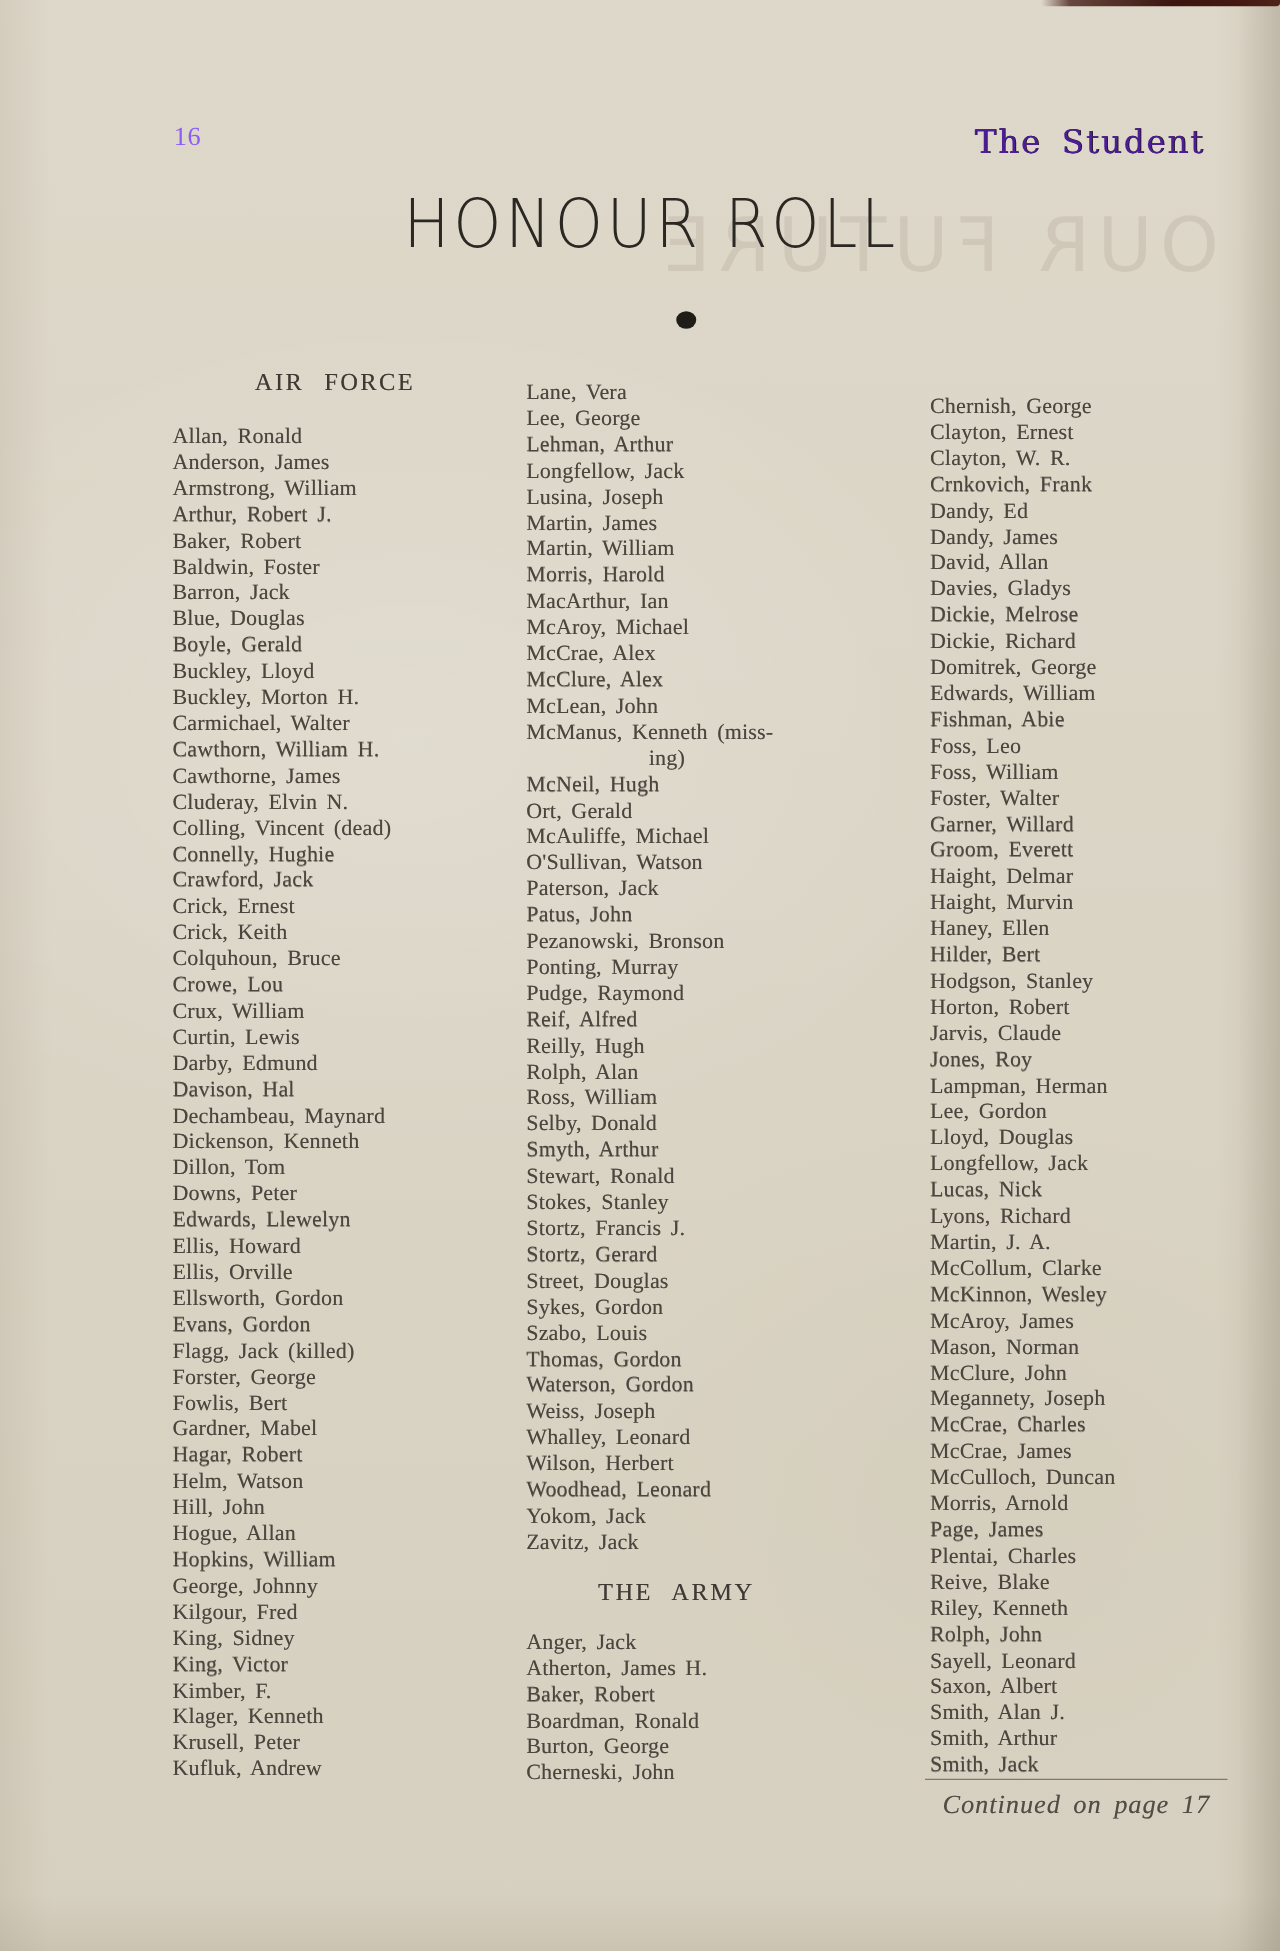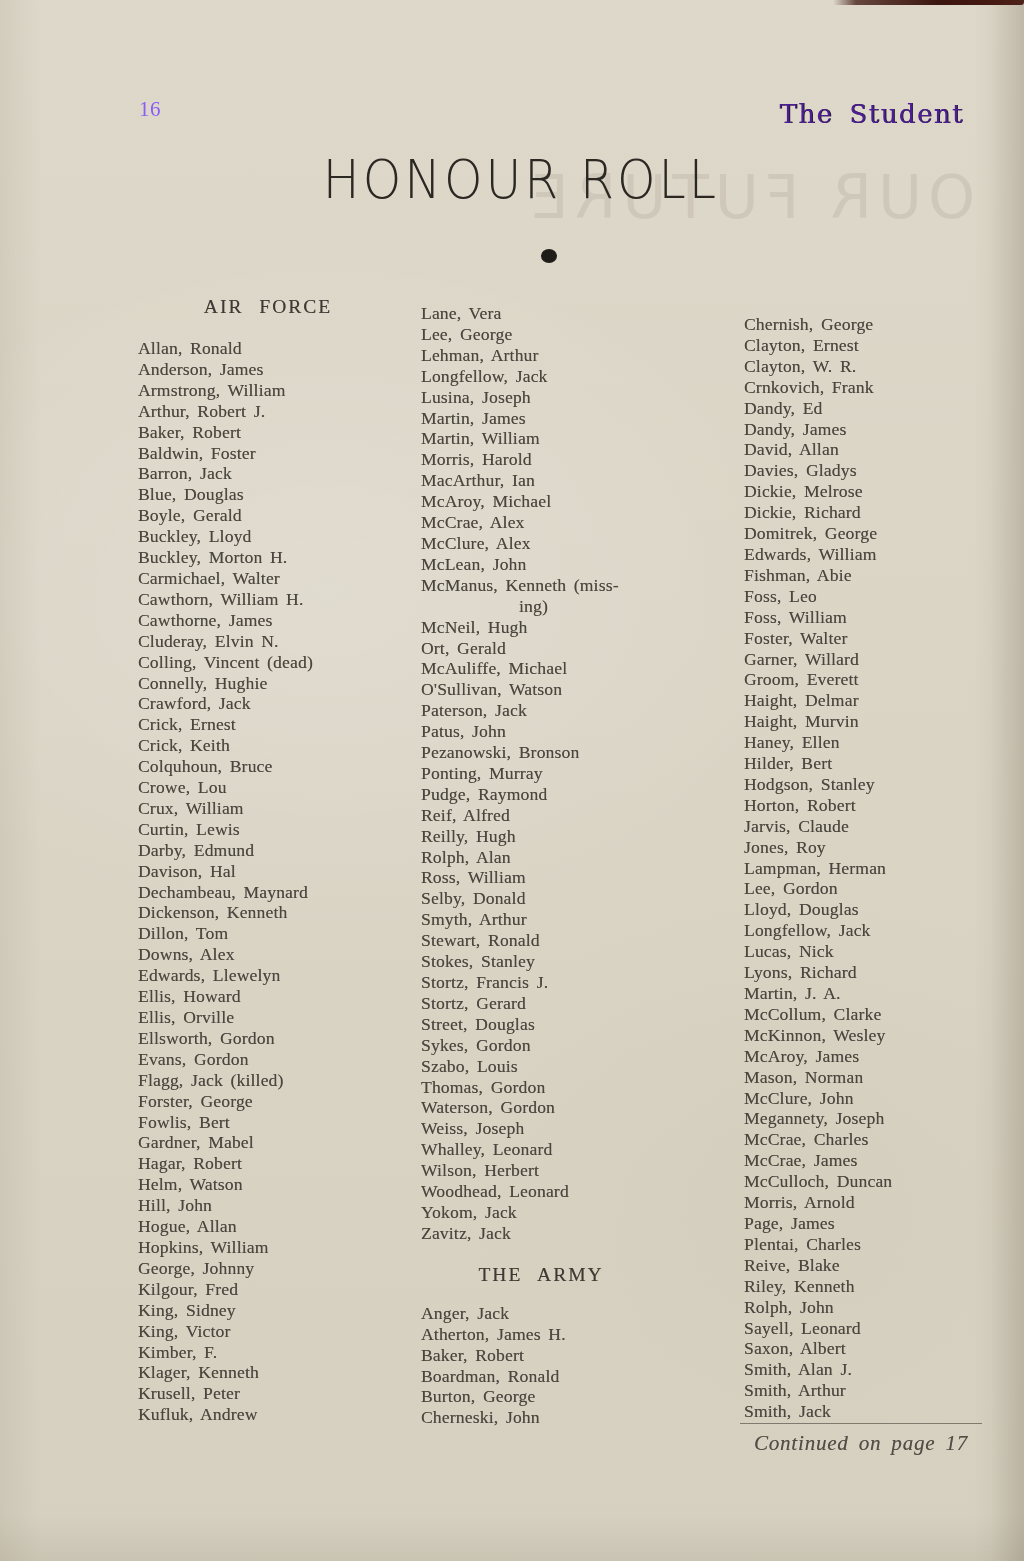--- a/index.html
+++ b/index.html
@@ -154,21 +154,21 @@
       <div class="name-line">Crick, Keith</div>
       <div class="name-line">Colquhoun, Bruce</div>
       <div class="name-line">Crowe, Lou</div>
       <div class="name-line">Crux, William</div>
       <div class="name-line">Curtin, Lewis</div>
       <div class="name-line">Darby, Edmund</div>
       <div class="name-line">Davison, Hal</div>
       <div class="name-line">Dechambeau, Maynard</div>
       <div class="name-line">Dickenson, Kenneth</div>
       <div class="name-line">Dillon, Tom</div>
-      <div class="name-line">Downs, Alex</div>
+      <div class="name-line">Downs, Peter</div>
       <div class="name-line">Edwards, Llewelyn</div>
       <div class="name-line">Ellis, Howard</div>
       <div class="name-line">Ellis, Orville</div>
       <div class="name-line">Ellsworth, Gordon</div>
       <div class="name-line">Evans, Gordon</div>
       <div class="name-line">Flagg, Jack (killed)</div>
       <div class="name-line">Forster, George</div>
       <div class="name-line">Fowlis, Bert</div>
       <div class="name-line">Gardner, Mabel</div>
       <div class="name-line">Hagar, Robert</div>

